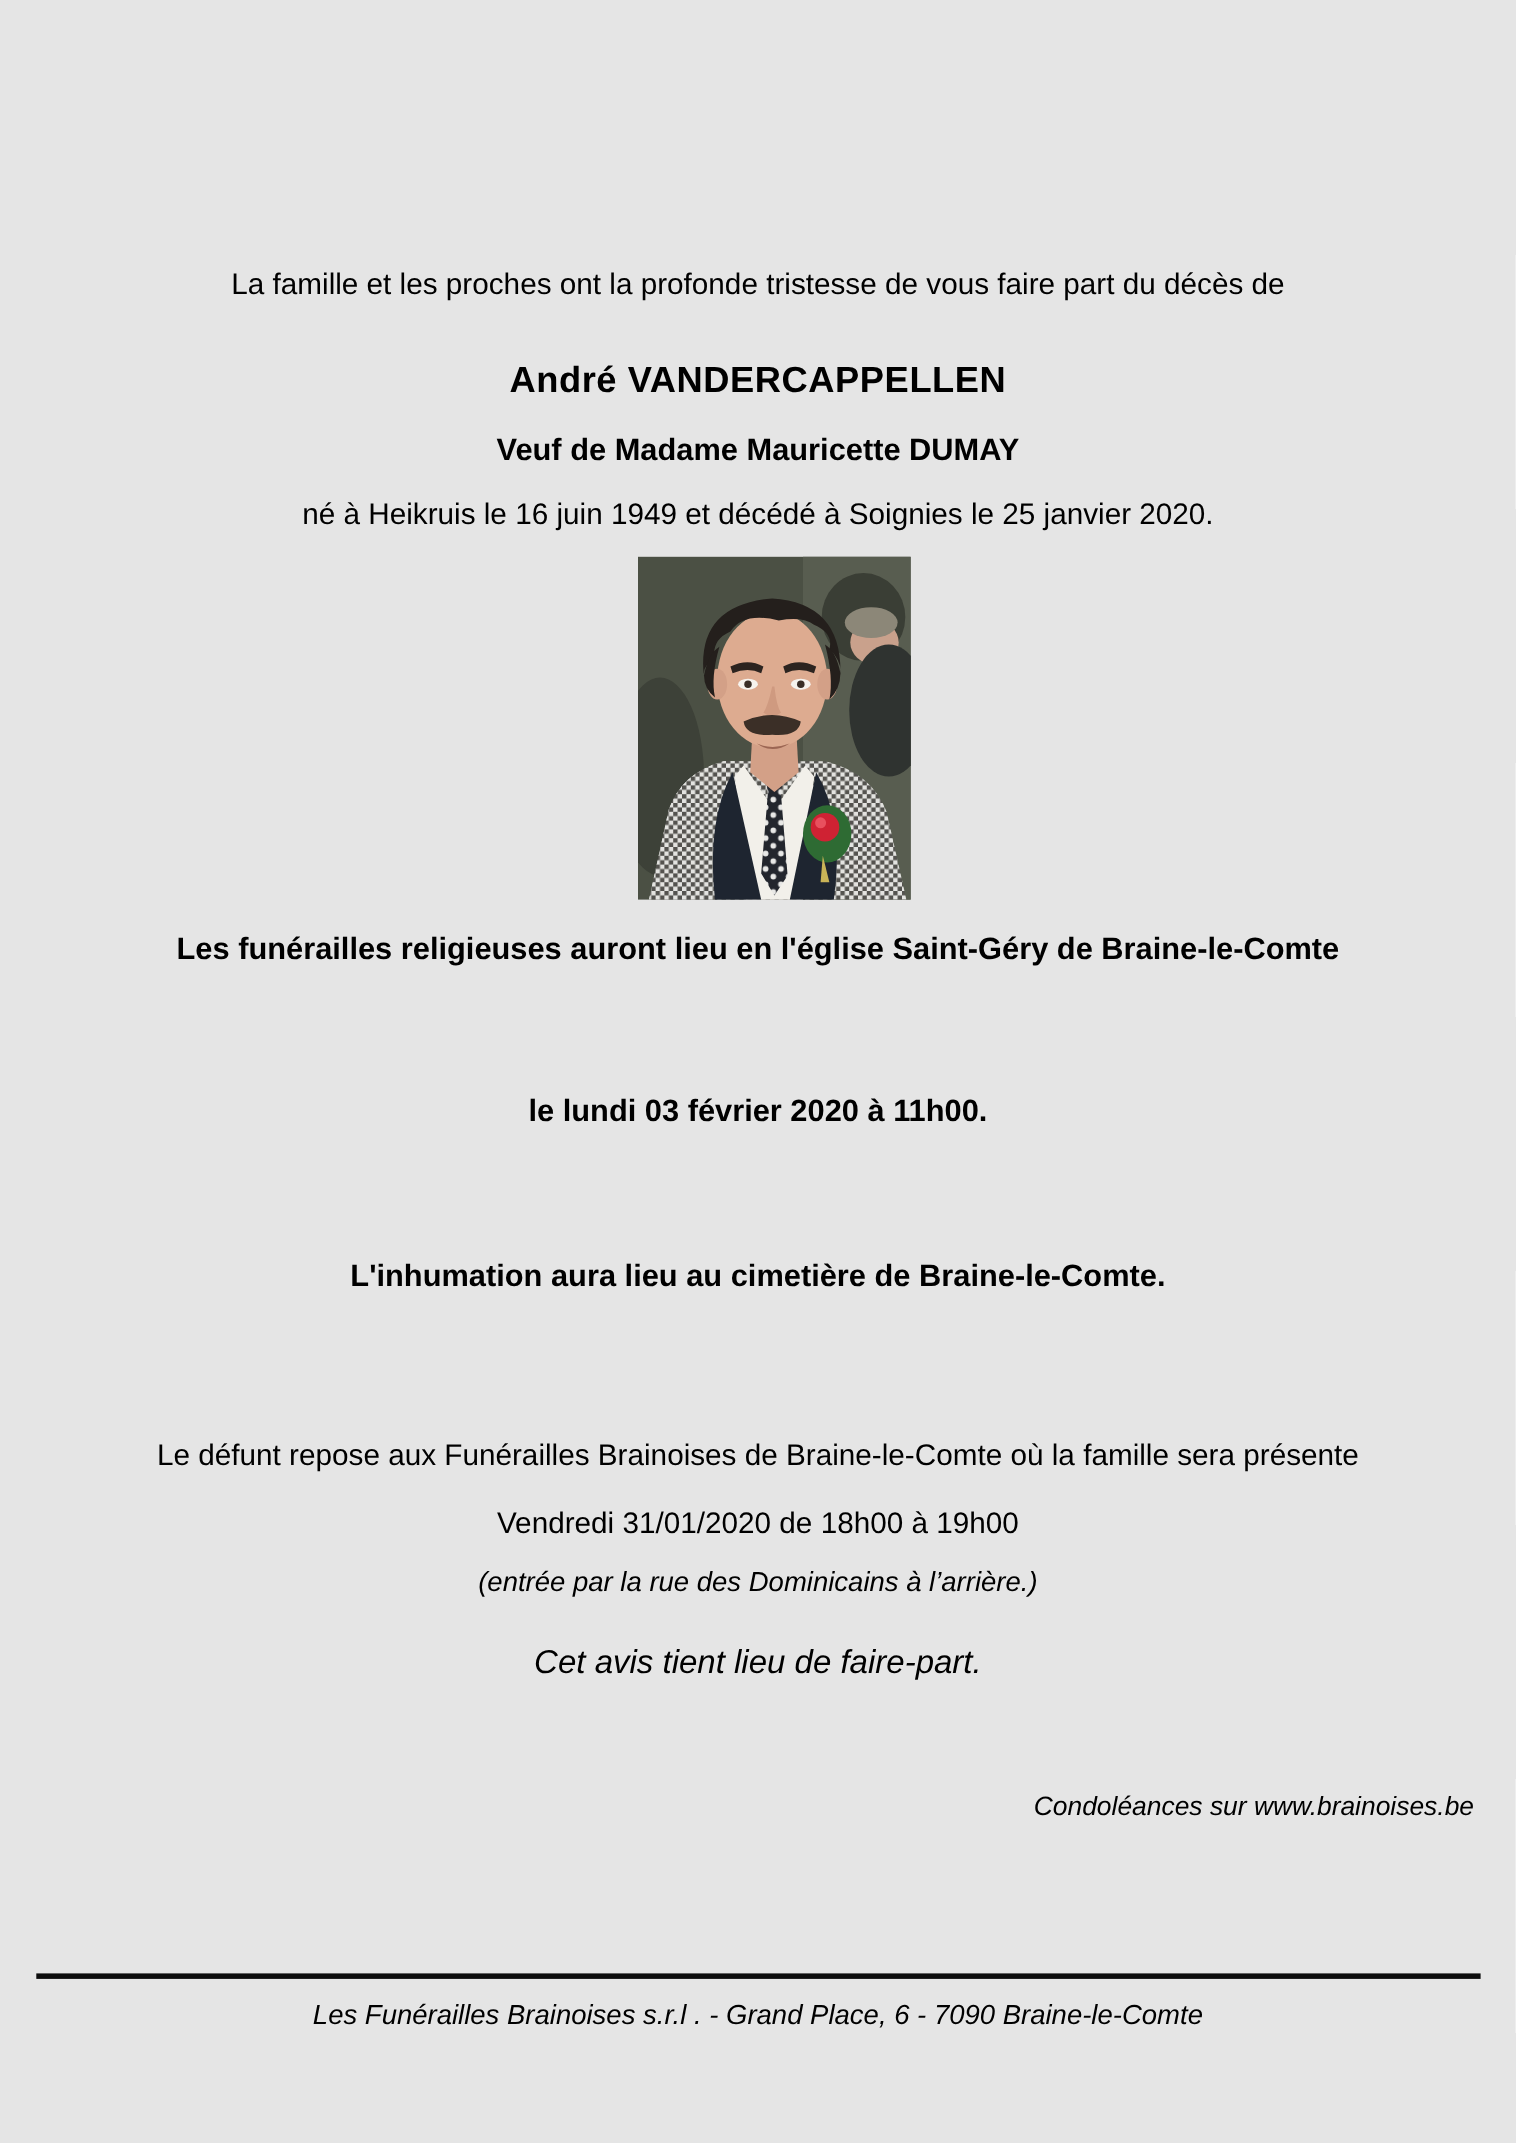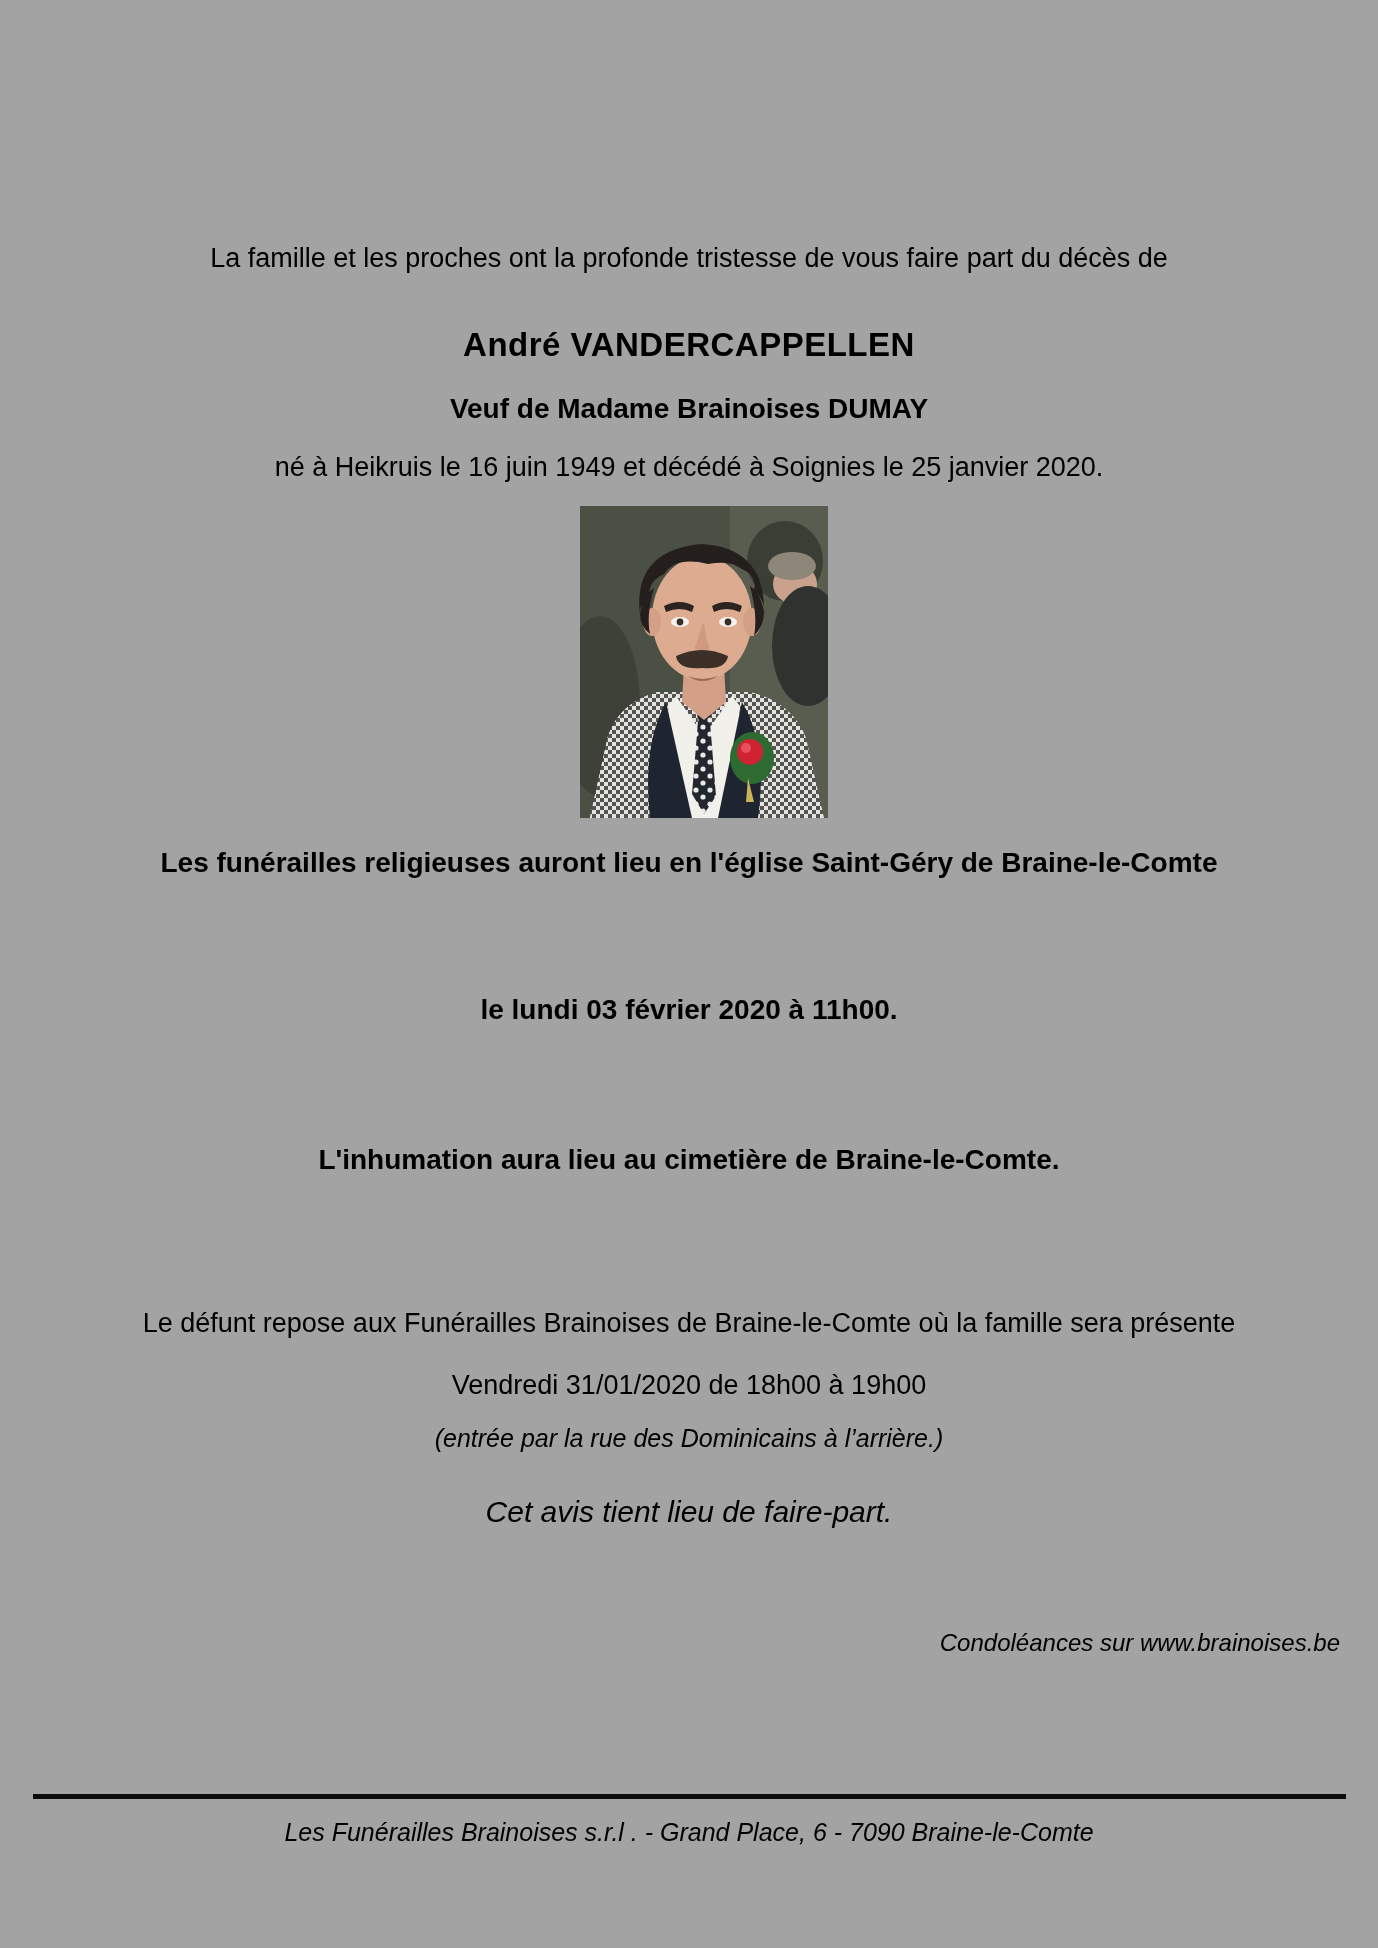--- a/index.html
+++ b/index.html
@@ -4,21 +4,21 @@
 <style>
   html, body {
     margin: 0;
     padding: 0;
     background: #ffffff;
   }
   .page {
     position: relative;
     width: 1378px;
     height: 1948px;
-    background: #a3a3a3;
+    background: #e5e5e5;
     color: #000000;
     font-family: "Liberation Sans", sans-serif;
     overflow: hidden;
   }
   .line {
     position: absolute;
     left: 40px;
     right: 40px;
     text-align: center;
     line-height: 1.18;
@@ -50,21 +50,21 @@
 </style>
 </head>
 <body>
 
 <div class="page">
 
   <div class="line t-regular" style="top:243px">La famille et les proches ont la profonde tristesse de vous faire part du décès de</div>
 
   <div class="line t-name" style="top:326px">André VANDERCAPPELLEN</div>
 
-  <div class="line t-bold" style="top:392px">Veuf de Madame Brainoises DUMAY</div>
+  <div class="line t-bold" style="top:392px">Veuf de Madame Mauricette DUMAY</div>
 
   <div class="line t-regular" style="top:452px">né à Heikruis le 16 juin 1949 et décédé à Soignies le 25 janvier 2020.</div>
 
   <div class="photo-wrap">
     <svg width="248" height="312" viewBox="0 0 248 312" xmlns="http://www.w3.org/2000/svg">
       <defs>
         <pattern id="houndstooth" width="8" height="8" patternUnits="userSpaceOnUse">
           <rect width="8" height="8" fill="#e3e3e0"></rect>
           <rect x="0" y="0" width="4" height="4" fill="#54534f"></rect>
           <rect x="4" y="4" width="4" height="4" fill="#54534f"></rect>

